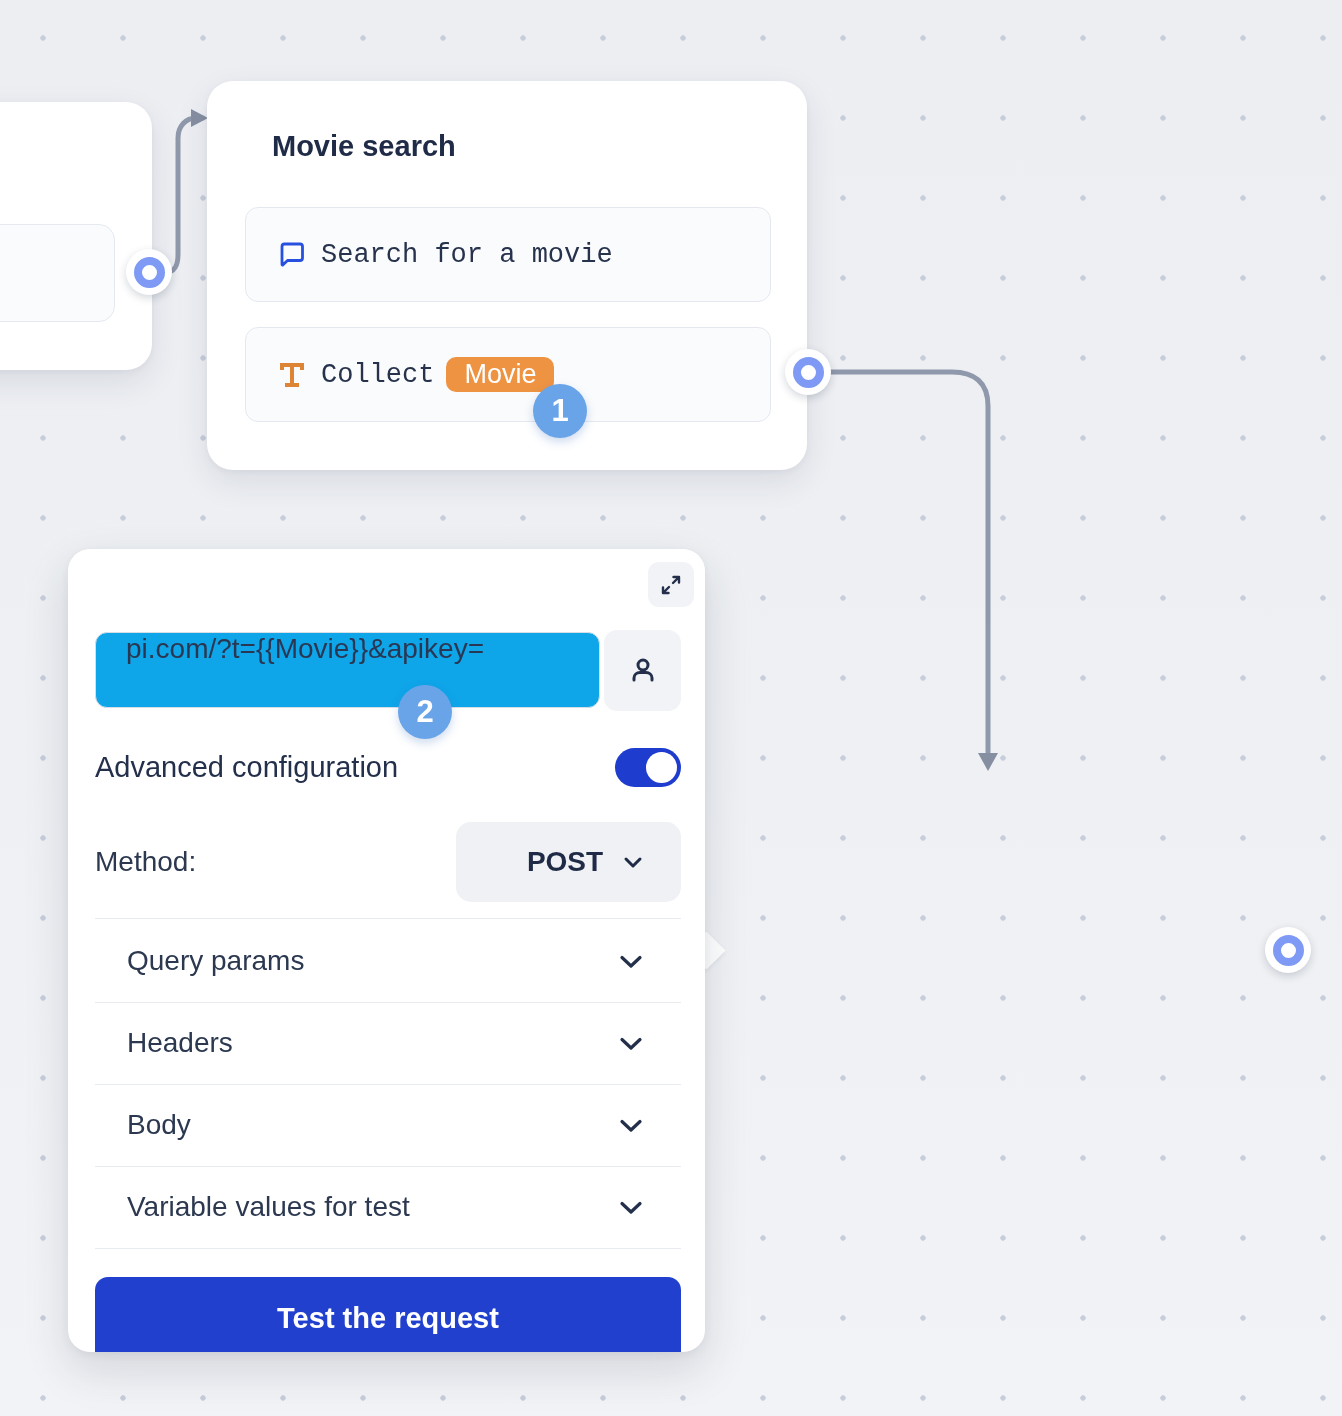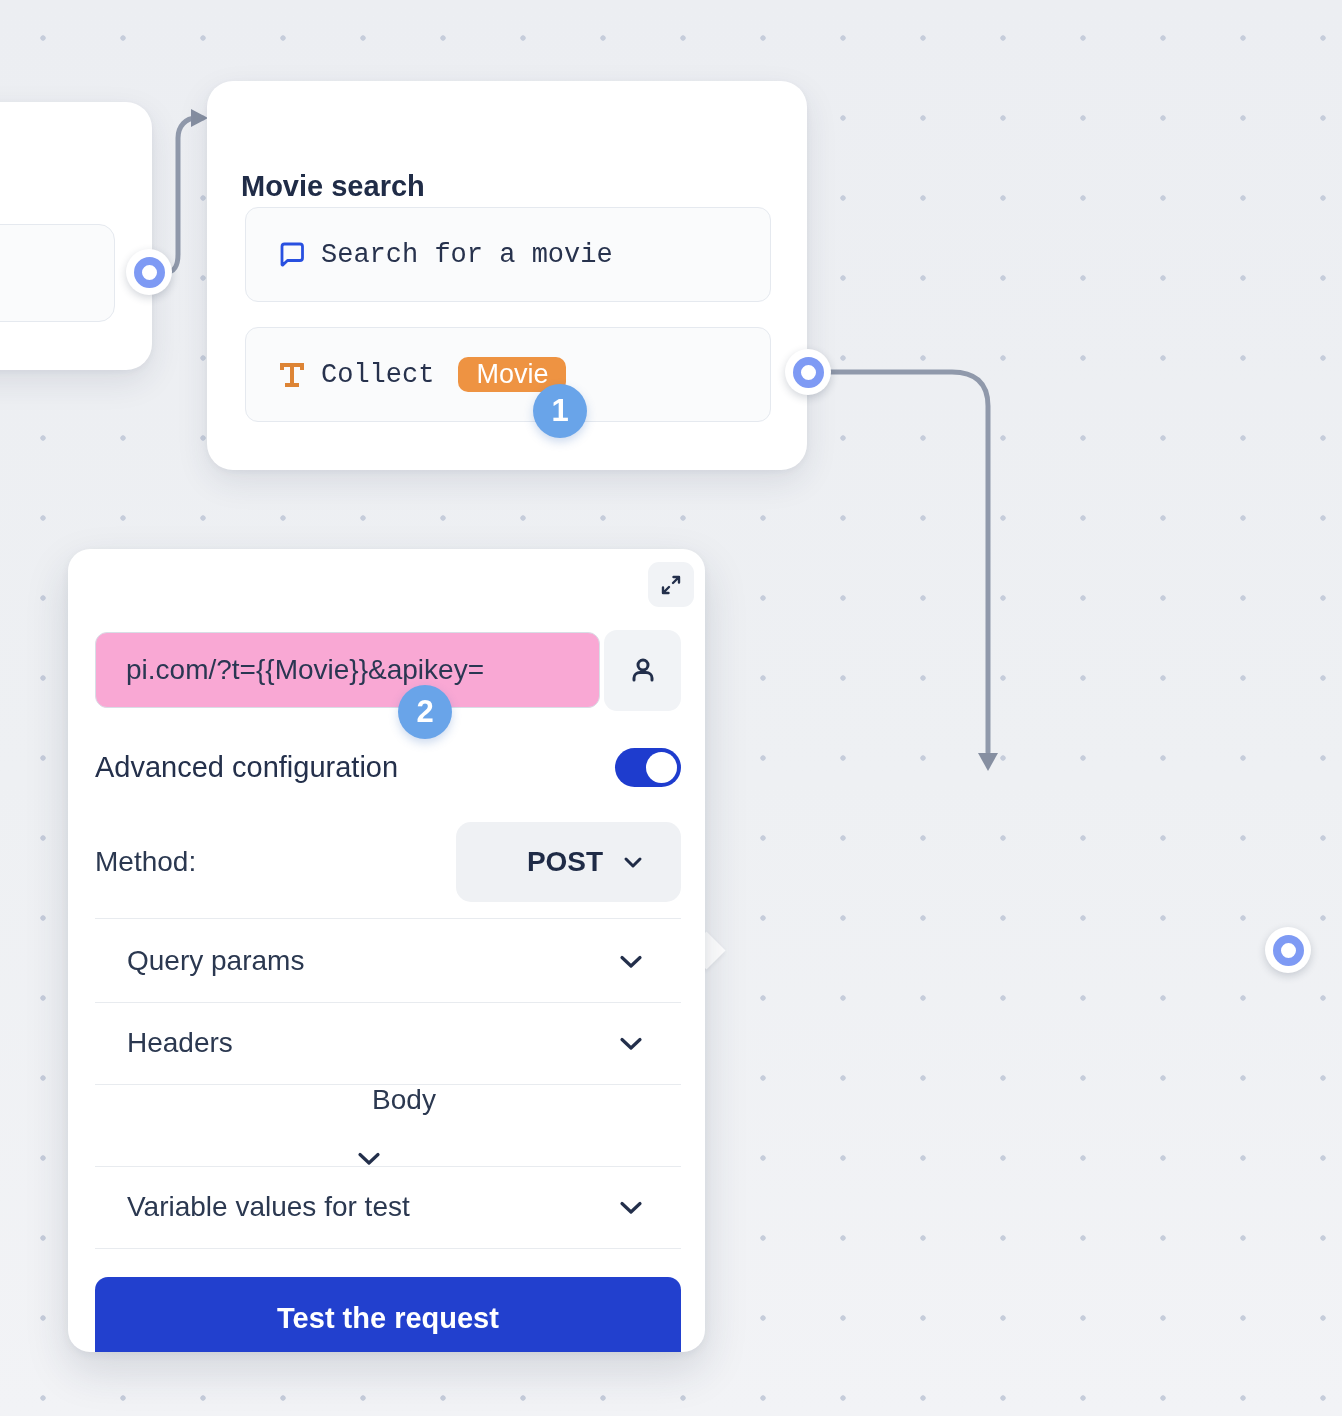--- a/index.html
+++ b/index.html
@@ -21,21 +21,21 @@
   }
   .node-title{font-size:29px;font-weight:700;color:#202C47;}
   .node-item{
     position:absolute;background:#FAFBFC;border:1.5px solid #E5E9EF;
     border-radius:13px;display:flex;align-items:center;box-sizing:border-box;
   }
   .node-item .itm-label{font-size:27px;color:#27324D;white-space:nowrap;font-family:Liberation Mono, monospace;}
   .icon{display:inline-flex;align-items:center;justify-content:center;flex:0 0 auto;}
   .var-badge{
     background:#EE9342;color:#fff;font-size:27px;line-height:1;
-    padding:4px 18px;border-radius:10px;margin-left:24px;white-space:nowrap;
+    padding:4px 18px;border-radius:10px;margin-left:12px;white-space:nowrap;
   }
   .step-badge{
     position:absolute;width:54px;height:54px;border-radius:50%;
     background:#69A4E9;color:#fff;font-size:31px;font-weight:700;
     display:flex;align-items:center;justify-content:center;z-index:14;
     box-shadow:0 4px 10px rgba(60,110,190,0.25);
   }
   .port{
     position:absolute;width:46px;height:46px;border-radius:50%;background:#fff;
     box-shadow:0 3px 8px rgba(35,48,75,0.20);z-index:8;
@@ -48,22 +48,22 @@
     position:absolute;left:68px;top:549px;width:637px;height:803px;
     background:#fff;border-radius:22px;z-index:10;overflow:hidden;
     box-shadow:0 18px 44px rgba(35,48,75,0.15), 0 3px 8px rgba(35,48,75,0.06);
   }
   .expand-btn{
     position:absolute;right:11px;top:13px;width:46px;height:45px;border-radius:11px;
     background:#F1F3F6;display:flex;align-items:center;justify-content:center;
   }
   .url-input{
     position:absolute;left:27px;top:83px;width:505px;height:76px;box-sizing:border-box;
-    background:#f9a8d4;border:1.5px solid #D8DEE6;border-radius:12px;
-    display:flex;align-items:center;overflow:hidden;
+    background:#0ea5e9;border:1.5px solid #D8DEE6;border-radius:12px;
+    display:flex;overflow:hidden;
   }
   .url-input .url-text{font-size:28px;color:#2A3752;white-space:nowrap;padding-left:30px;}
   .person-btn{
     position:absolute;left:536px;top:81px;width:77px;height:81px;border-radius:13px;
     background:#F1F3F6;display:flex;align-items:center;justify-content:center;
   }
   .adv-row{position:absolute;left:27px;right:24px;top:196px;height:44px;display:flex;align-items:center;justify-content:space-between;}
   .adv-label{font-size:29px;color:#24304B;}
   .toggle{width:66px;height:39px;border-radius:20px;background:#1E3CCE;position:relative;}
   .toggle .knob{position:absolute;right:4px;top:4px;width:31px;height:31px;border-radius:50%;background:#fff;}
@@ -102,21 +102,21 @@
   </svg>
 
   <div class="card" style="left:-80px;top:102px;width:232px;height:268px;z-index:3;">
     <div class="node-item" style="left:50px;top:122px;width:145px;height:98px;border-radius:16px;"></div>
   </div>
   <div class="port" style="left:126px;top:249px;">
     <div class="ring"></div>
   </div>
 
   <div class="card" style="left:207px;top:81px;width:600px;height:389px;z-index:3;">
-    <div class="node-title" style="position:absolute;left:34px;top:49px;margin-top:40px;">Movie search</div>
+    <div class="node-title" style="position:absolute;left:65px;top:49px;">Movie search</div>
 
     <div class="node-item" style="left:38px;top:126px;width:526px;height:95px;">
       <span class="icon" style="margin-left:30px;">
         <svg width="32" height="32" viewBox="0 0 32 32" fill="none">
           <path d="M6 7.5 C6 6.1 7.1 5 8.5 5 H24 C25.4 5 26.5 6.1 26.5 7.5 V19 C26.5 20.4 25.4 21.5 24 21.5 H11.5 L6.8 26 C6.5 26.3 6 26.1 6 25.6 Z" stroke="#2850E0" stroke-width="2.8" stroke-linejoin="round"></path>
         </svg>
       </span>
       <span class="itm-label" style="margin-left:13px;">Search for a movie</span>
     </div>
 
@@ -196,21 +196,21 @@
     <div class="sect-row" style="top:453px;">
       <span class="sect-label">Headers</span>
       <span class="sect-chev icon">
         <svg width="24" height="15" viewBox="0 0 24 15" fill="none" stroke="#232F4B" stroke-width="3.2" stroke-linecap="round" stroke-linejoin="round">
             <path d="M3 3.5 L12 12 L21 3.5"></path>
           </svg>
       </span>
     </div>
     <div class="divider" style="top:535px;"></div>
 
-    <div class="sect-row" style="top:535px;flex-direction:column;">
+    <div class="sect-row" style="top:535px;">
       <span class="sect-label">Body</span>
       <span class="sect-chev icon">
         <svg width="24" height="15" viewBox="0 0 24 15" fill="none" stroke="#232F4B" stroke-width="3.2" stroke-linecap="round" stroke-linejoin="round">
             <path d="M3 3.5 L12 12 L21 3.5"></path>
           </svg>
       </span>
     </div>
     <div class="divider" style="top:617px;"></div>
 
     <div class="sect-row" style="top:617px;">

